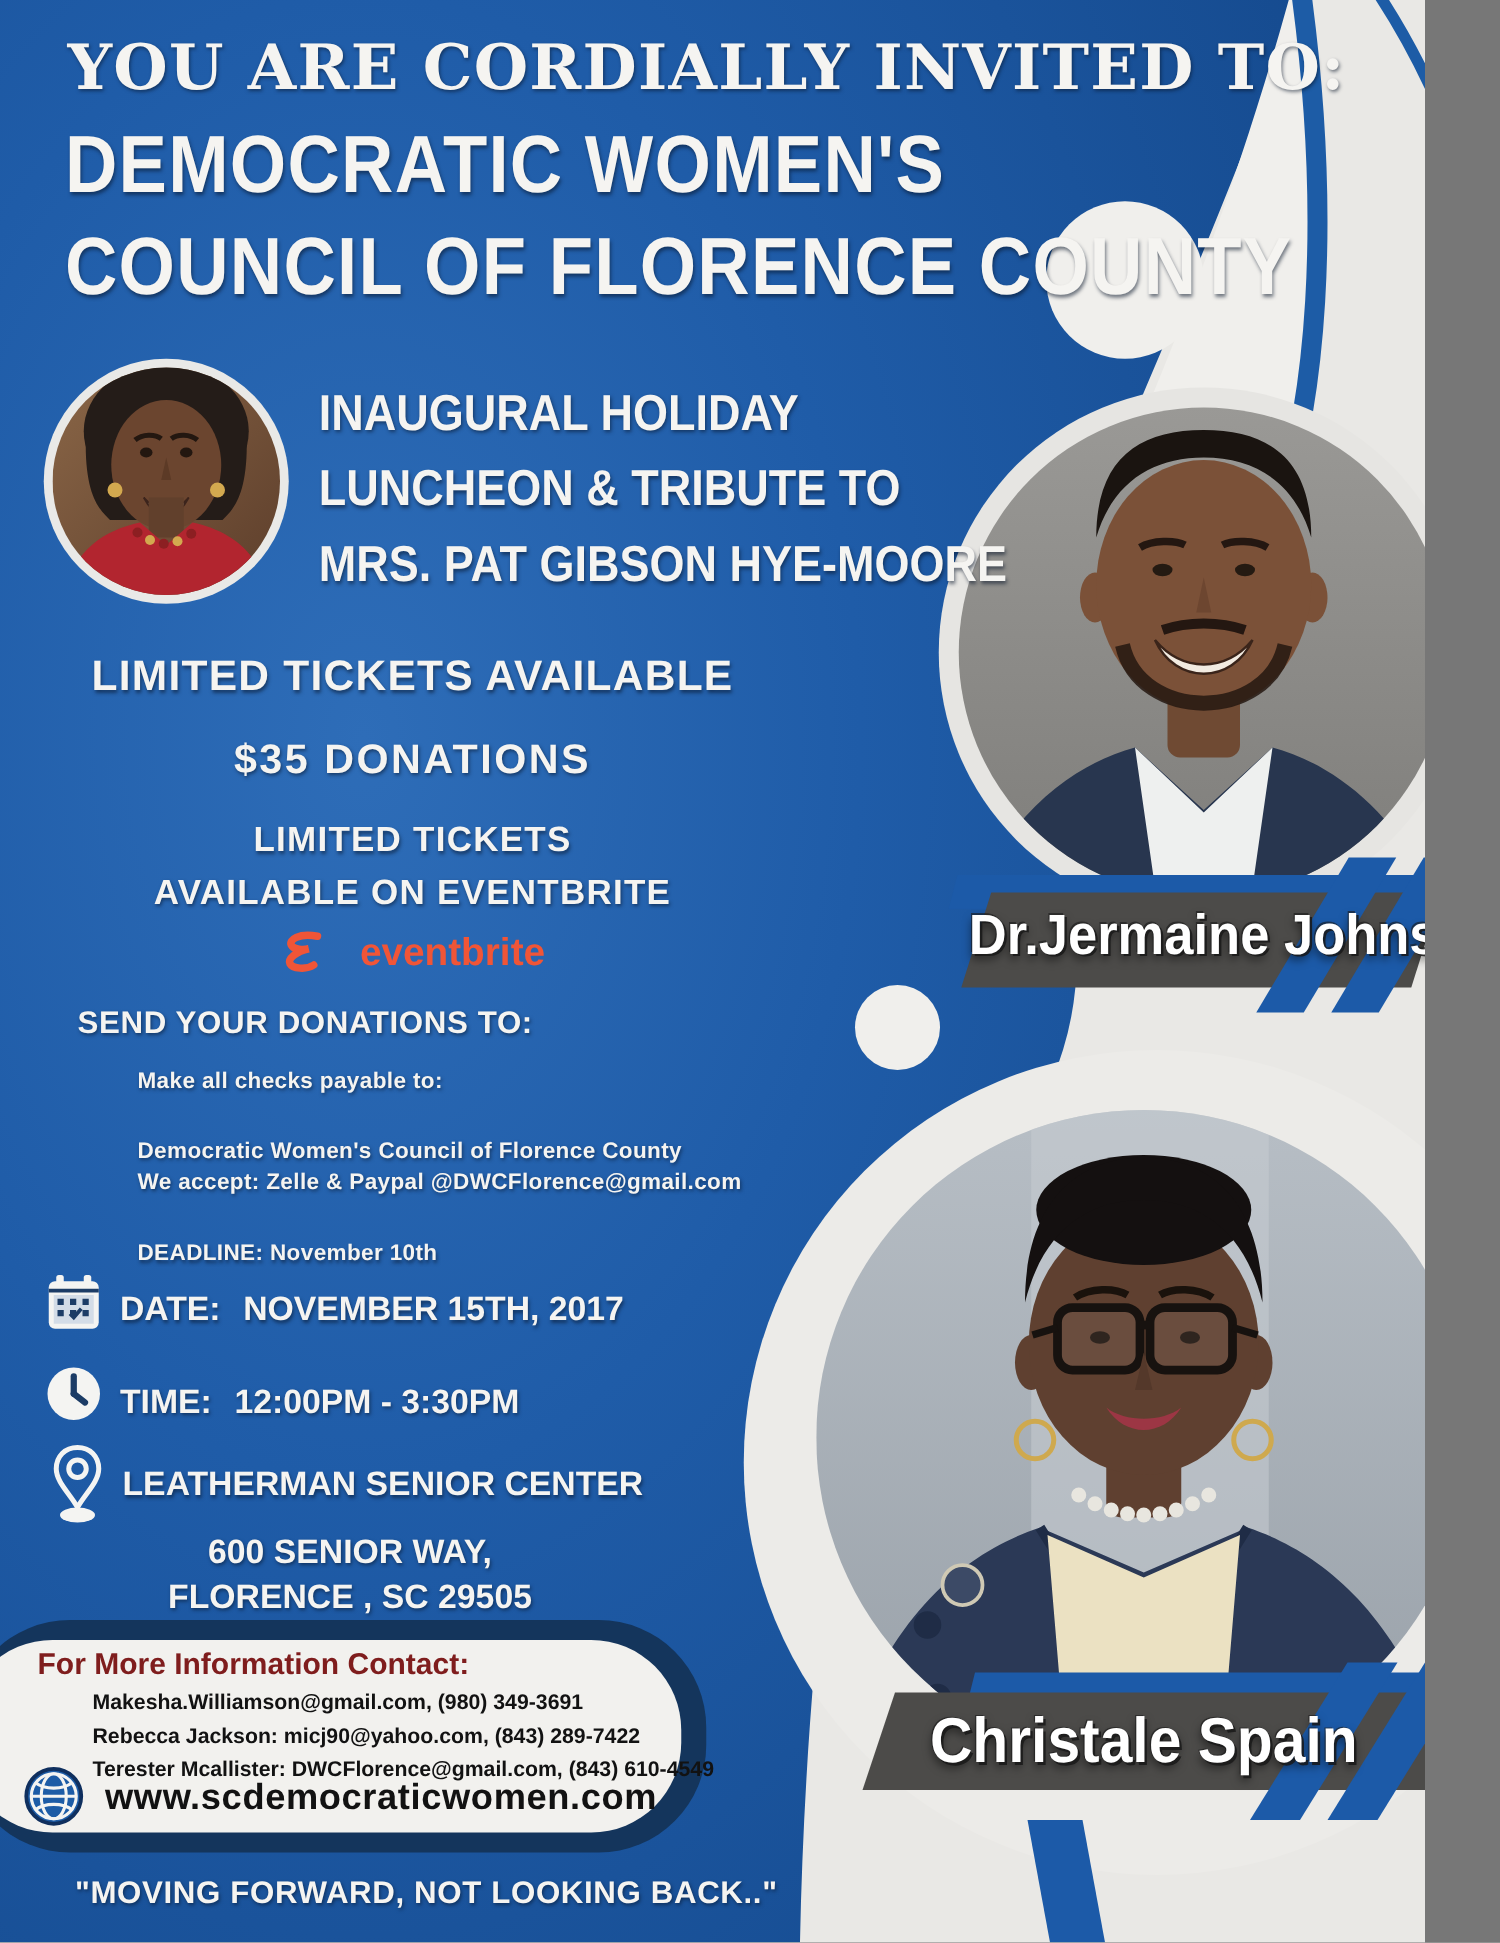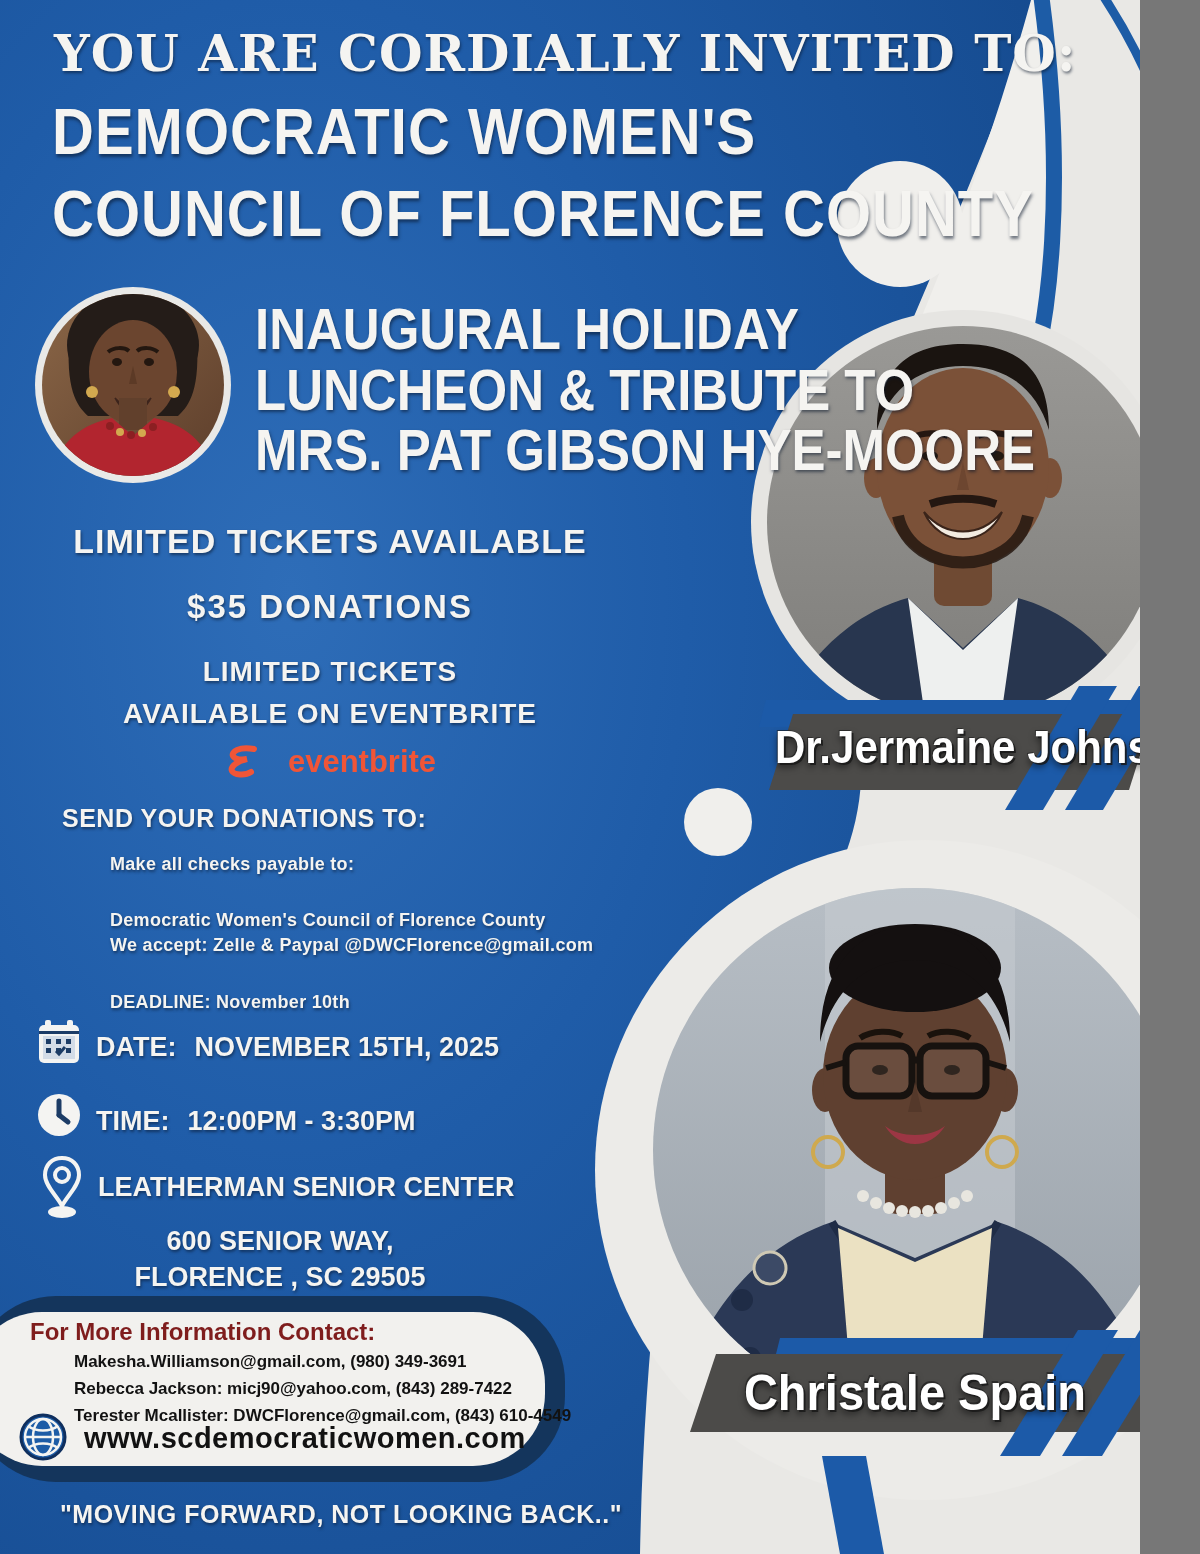--- a/index.html
+++ b/index.html
@@ -12,21 +12,21 @@
   .abs{position:absolute;}
   .wtxt{color:#f5f4f1;font-weight:bold;text-shadow:1px 2px 3px rgba(8,20,40,.55);}
   .cond{display:inline-block;transform:scaleY(1.12);transform-origin:top left;}
   .condc{display:inline-block;transform:scaleY(1.08);transform-origin:top center;}
 
   .t-invite{left:54px;top:24px;font-family:"DejaVu Serif","Liberation Serif",serif;
     font-weight:bold;font-size:50px;letter-spacing:1px;}
   .t-org1{left:52px;top:94px;font-size:58px;letter-spacing:1px;}
   .t-org2{left:52px;top:176px;font-size:58px;letter-spacing:1px;}
 
-  .t-event{left:255px;top:300px;font-size:51px;line-height:54px;white-space:nowrap;}
+  .t-event{left:255px;top:300px;font-size:36px;line-height:54px;white-space:nowrap;}
 
   .crow{left:0;width:660px;text-align:center;}
   .t-avail{top:522px;font-size:34px;letter-spacing:1px;}
   .t-price{top:588px;font-size:33px;letter-spacing:2px;}
   .t-tix3{top:656px;font-size:28px;letter-spacing:1px;}
   .t-tix4{top:698px;font-size:28px;letter-spacing:1px;}
   .brand-row{top:742px;display:flex;justify-content:center;align-items:center;gap:24px;}
   .brand-word{color:#f05537;font-weight:800;font-size:31px;letter-spacing:0;}
 
   .t-send{left:62px;top:804px;font-size:25px;letter-spacing:.5px;}
@@ -265,21 +265,21 @@
         <rect x="20" y="21" width="5" height="5"></rect>
         <rect x="30" y="21" width="5" height="5"></rect>
       <rect x="10" y="30" width="5" height="5"></rect>
         <rect x="20" y="30" width="5" height="5"></rect>
         <rect x="30" y="30" width="5" height="5"></rect>
     </g>
     <path d="M20,33 l3,3 l6,-7" stroke="#1c3c66" stroke-width="3" fill="none"></path>
     <rect x="3" y="13" width="40" height="3" fill="#1c3c66"></rect>
   </svg>
   <div class="abs wtxt t-date">
-    <span class="lblgap">DATE:</span><span>NOVEMBER 15TH, 2025</span>
+    <span class="lblgap">DATE:</span><span>NOVEMBER 15TH, 2017</span>
   </div>
 
   <svg class="icon" style="left:36px;top:1092px" width="46" height="46" viewBox="0 0 46 46">
     <circle cx="23" cy="23" r="21" fill="#f4f4f2"></circle>
     <line x1="23" y1="23" x2="23" y2="9" stroke="#1c3c66" stroke-width="5" stroke-linecap="round"></line>
     <line x1="23" y1="23" x2="32" y2="30" stroke="#1c3c66" stroke-width="5" stroke-linecap="round"></line>
   </svg>
   <div class="abs wtxt t-time">
     <span class="lblgap">TIME:</span><span>12:00PM - 3:30PM</span>
   </div>

